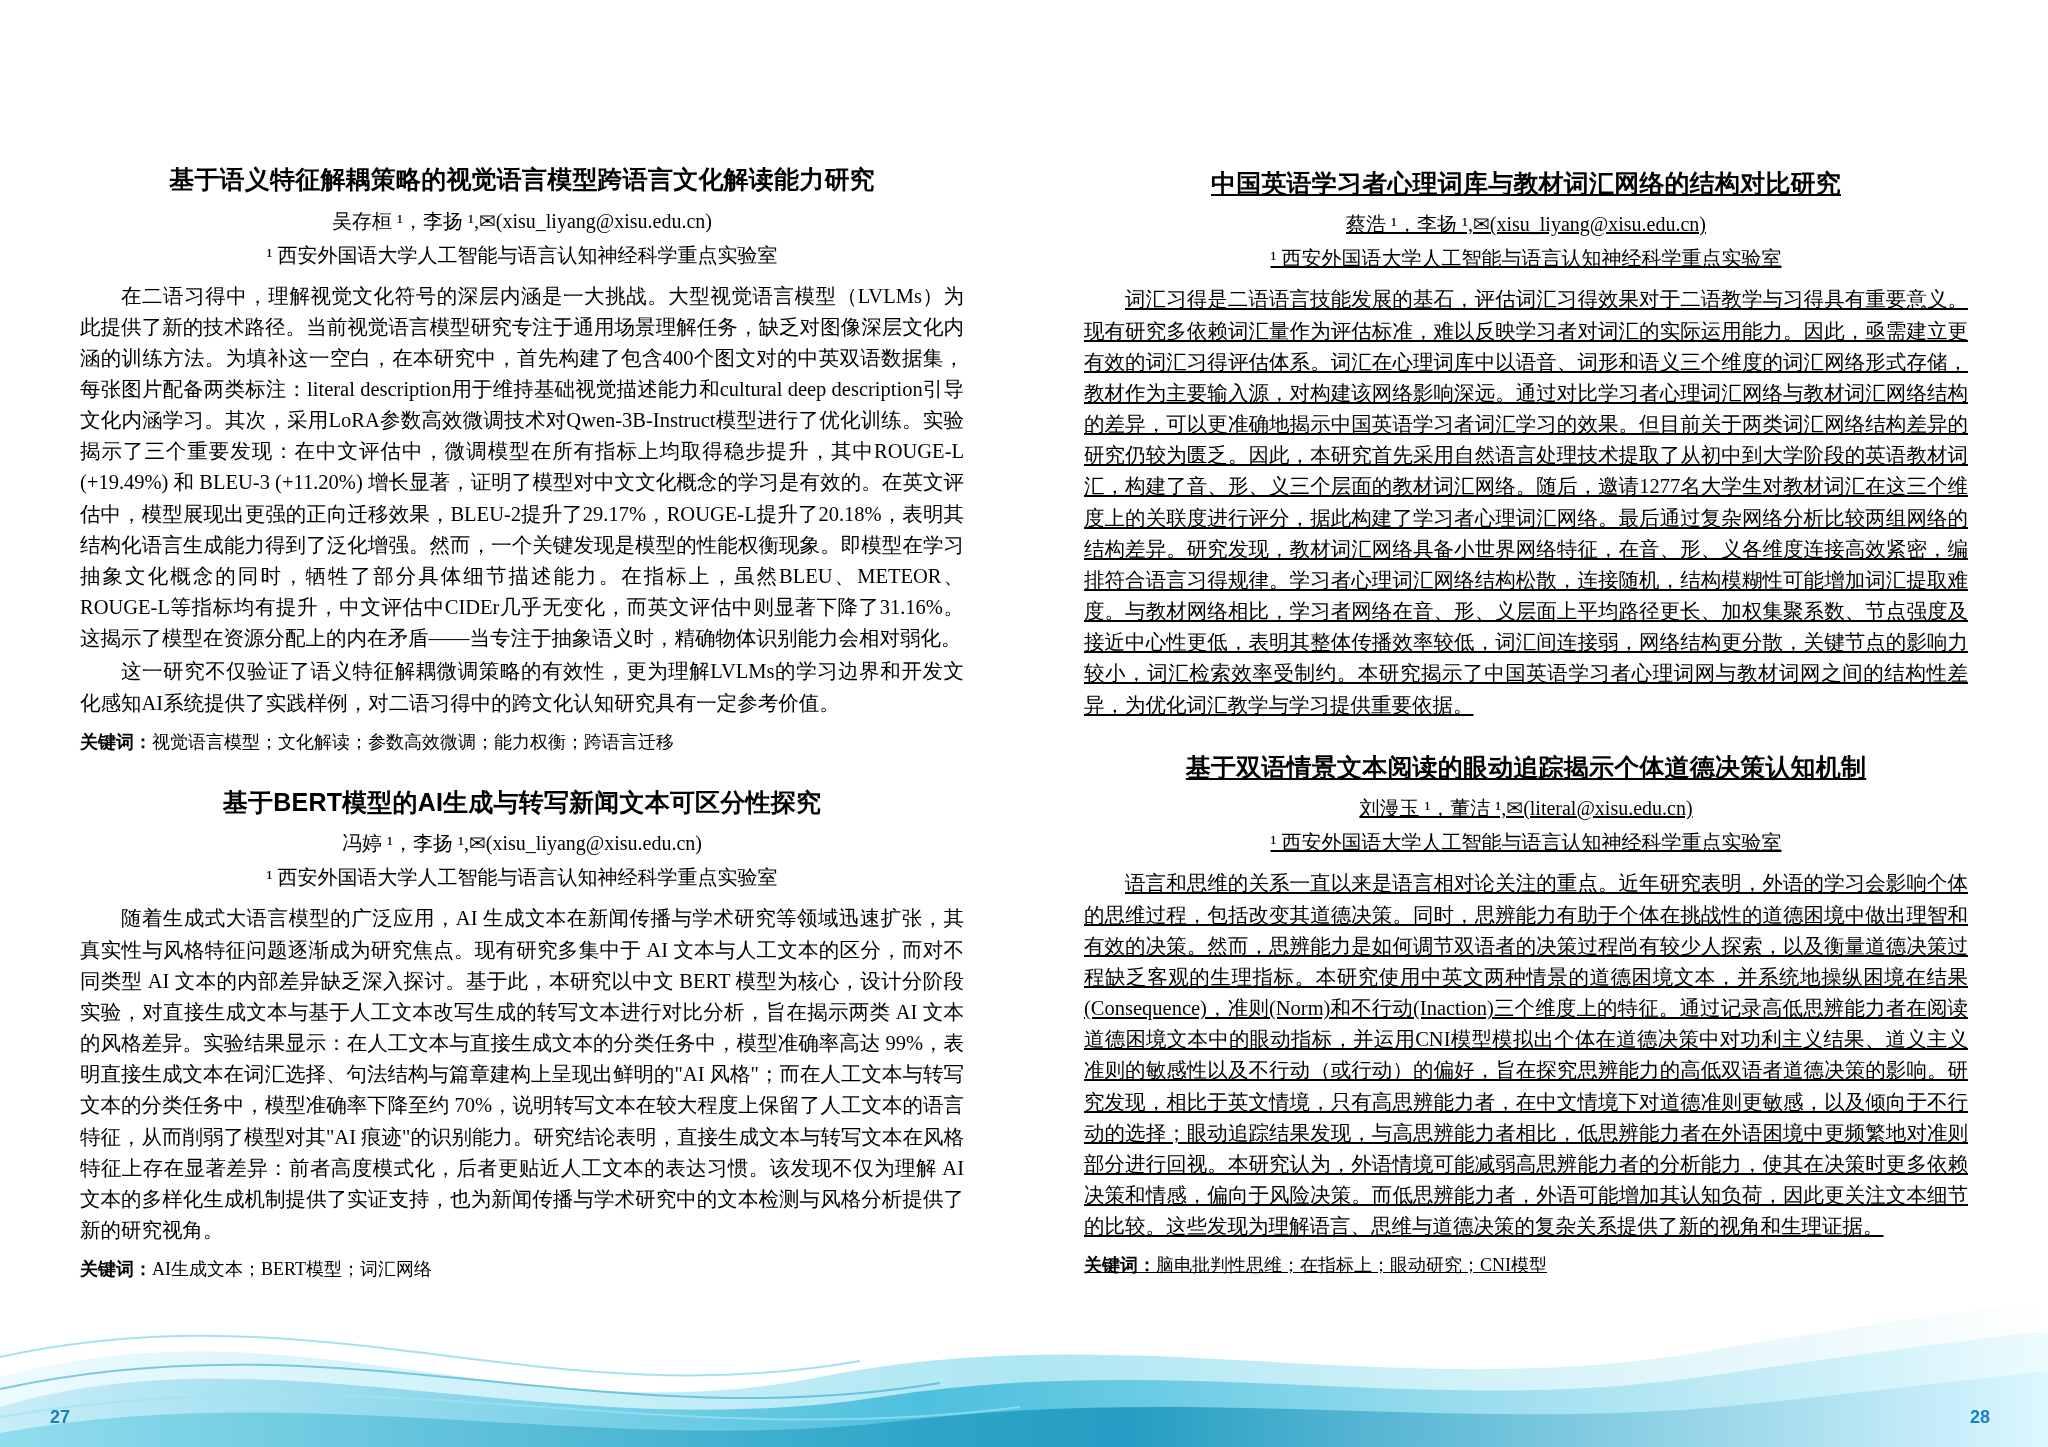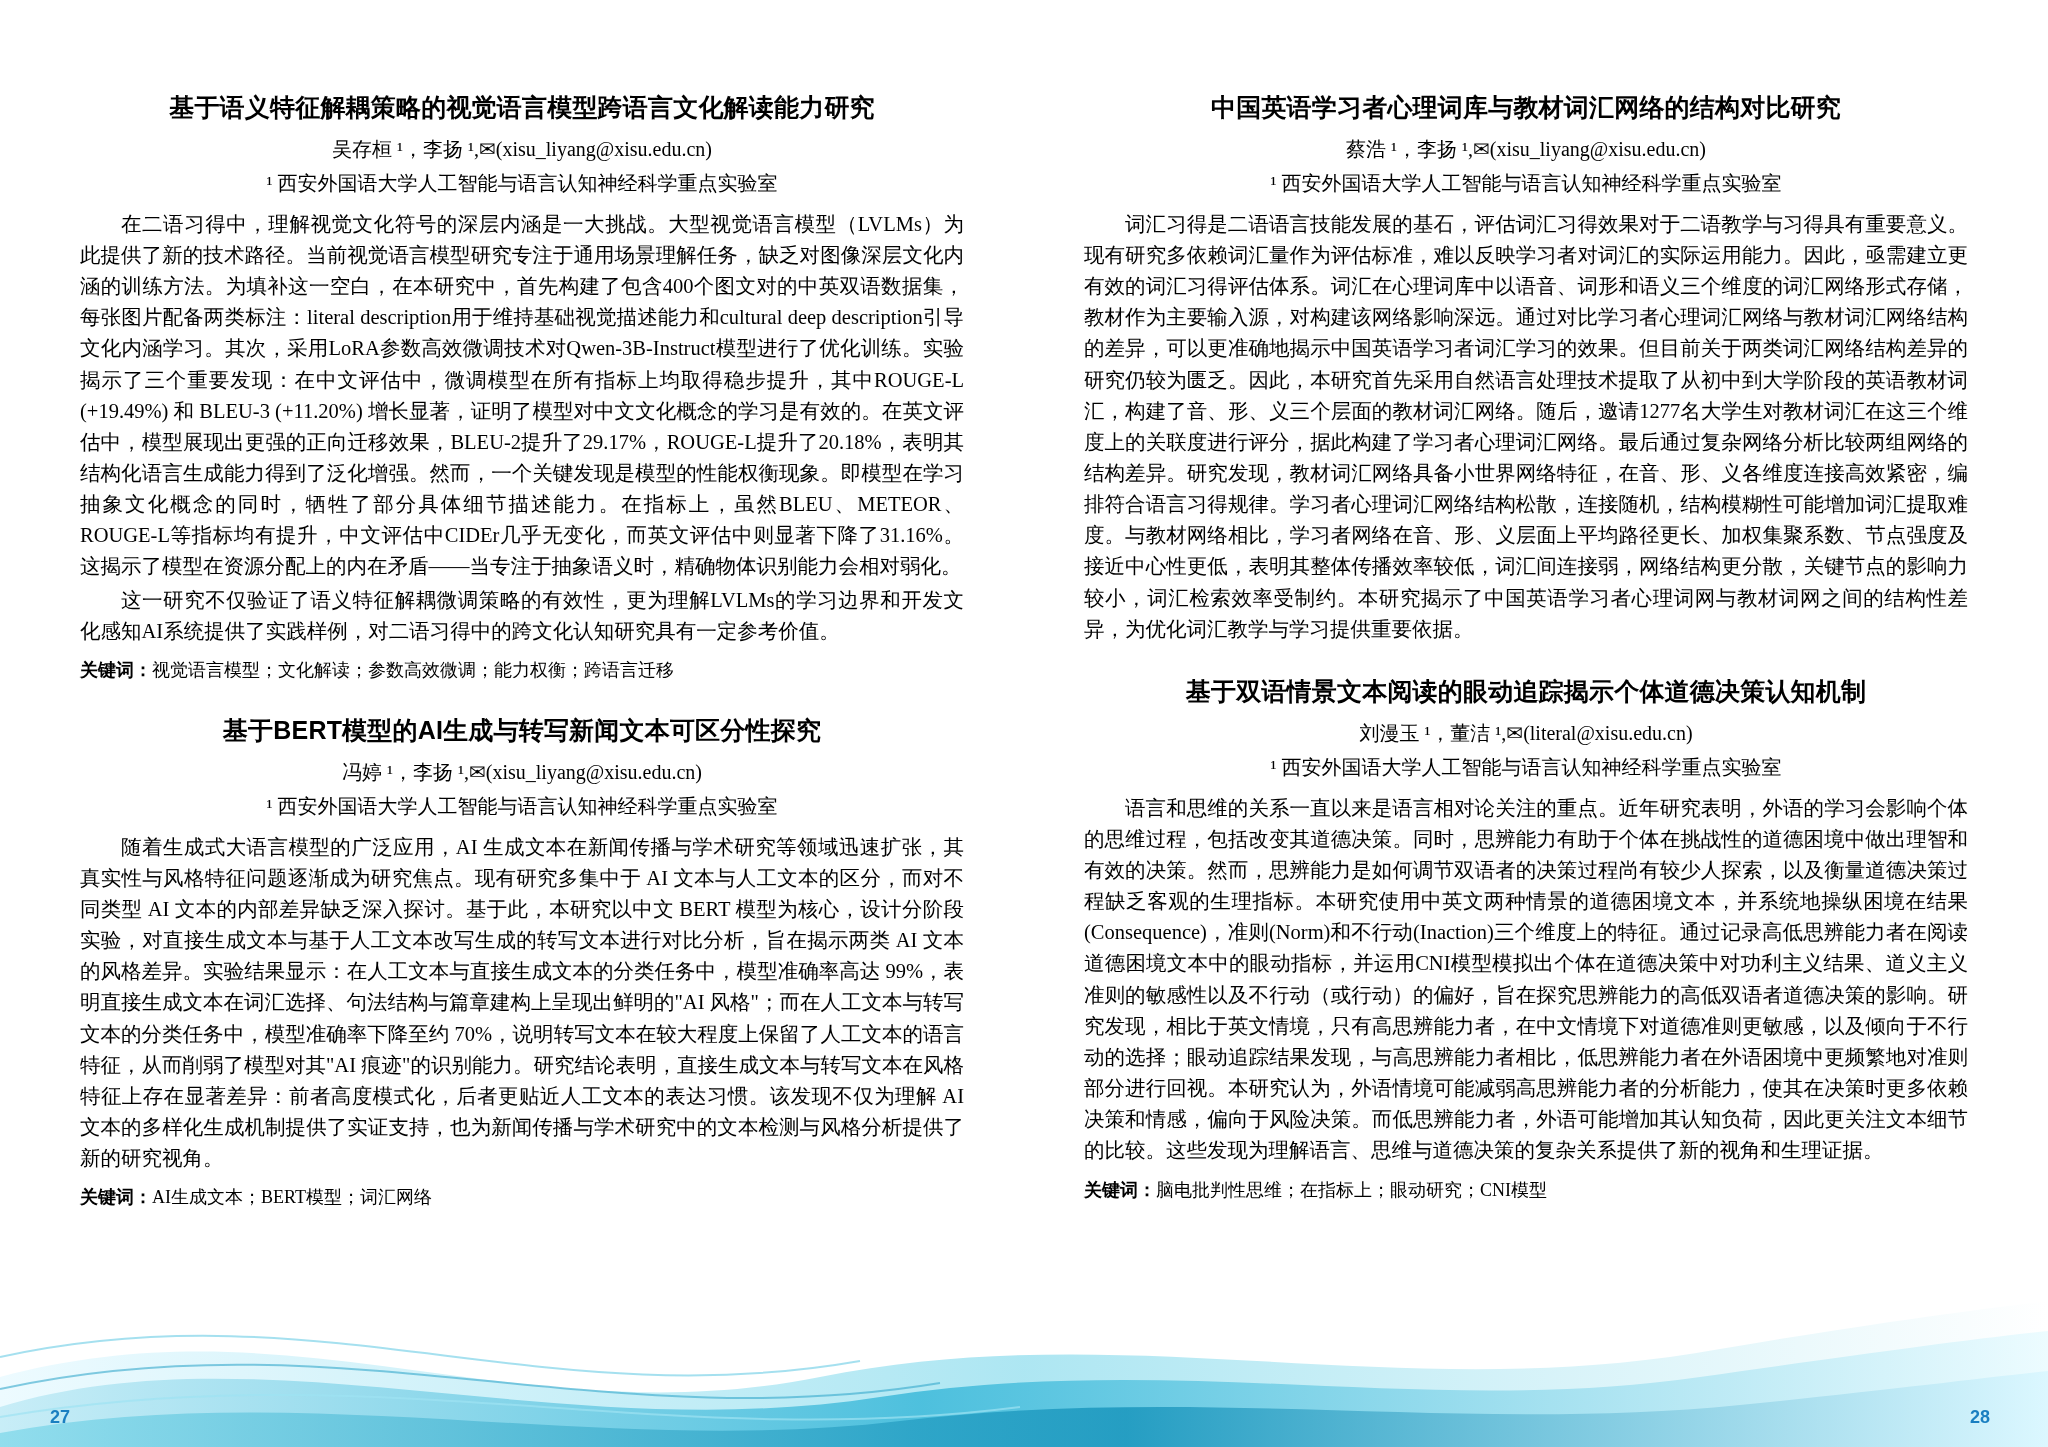--- a/index.html
+++ b/index.html
@@ -14,29 +14,30 @@
     color: #000000;
     position: relative;
     overflow: hidden;
   }
   .page {
     position: absolute;
     inset: 0;
     display: flex;
     box-sizing: border-box;
     padding: 91px 80px 70px 80px;
+    align-items: center;
   }
   .column {
     width: 50%;
     box-sizing: border-box;
     position: relative;
     z-index: 3;
   }
   .col-left { padding-right: 60px; }
-  .col-right { padding-left: 60px; }
+  .col-right { padding-left: 60px; text-decoration: underline; }
 
   .article { margin-bottom: 22px; }
 
   .art-title {
     text-align: center;
     font-weight: bold;
     font-size: 25px;
     line-height: 1.35;
     margin: 0 0 10px 0;
     font-family: "Liberation Sans", sans-serif;

